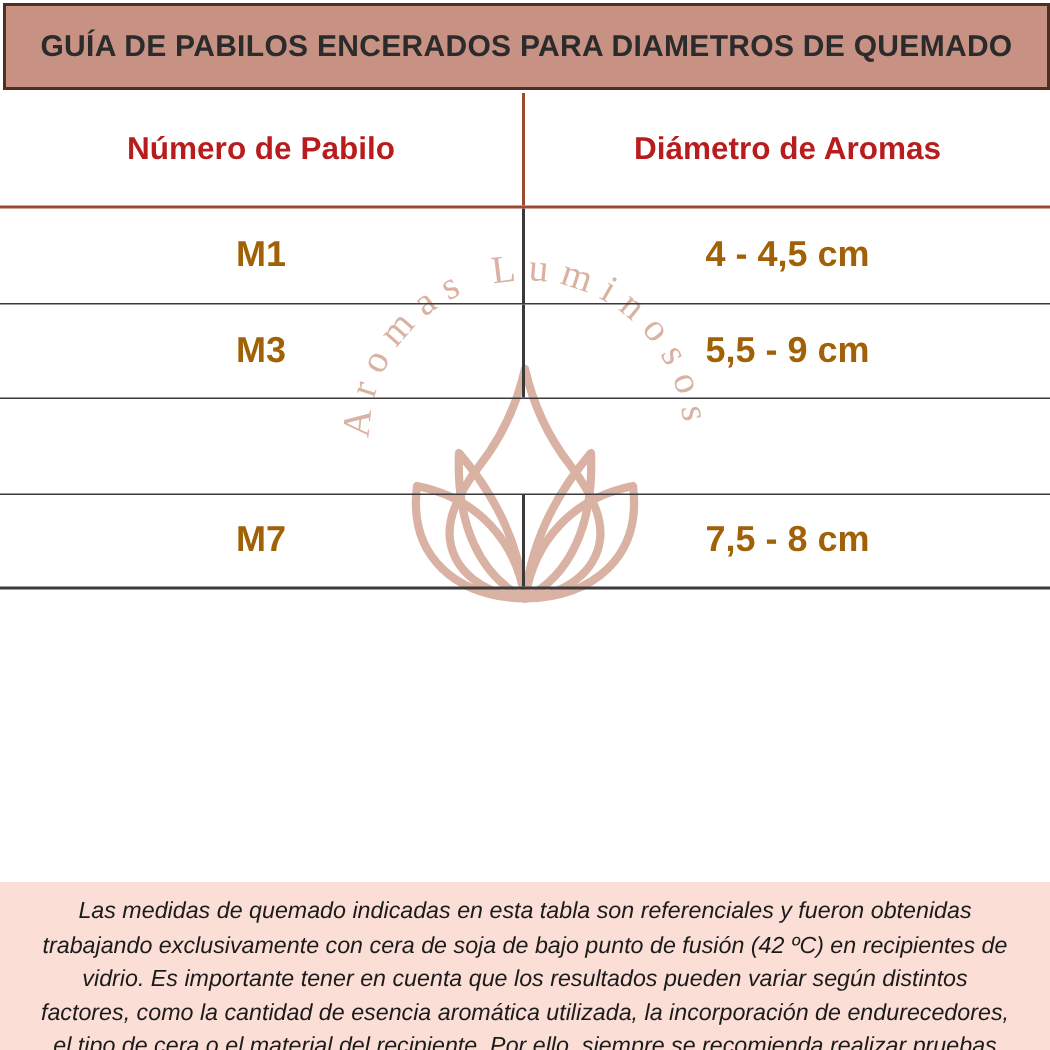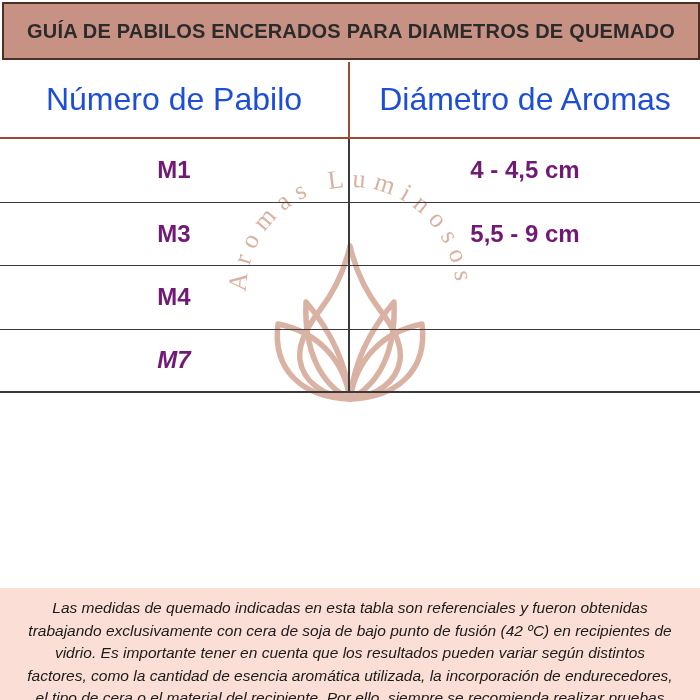--- a/index.html
+++ b/index.html
@@ -54,31 +54,31 @@
     display: flex;
     width: 100%;
   }
   .t-cell {
     width: 50%;
     display: flex; align-items: center; justify-content: center;
   }
   .head-row { height: 77px; border-bottom: 2px solid #9C4C2E; }
   .head-row .t-cell:first-child { border-right: 2px solid #9C4C2E; }
   .head-cell {
-    font-size: 32px;
-    font-weight: 400;
-    color: #1d4ed8;
+    font-size: 21px;
+    font-weight: 700;
+    color: #b91c1c;
   }
   .body-row { height: 63.5px; border-bottom: 1.5px solid #3A3A3A; }
-  .body-row:last-child { border-bottom: 2px solid #3A3A3A; font-style: italic; }
+  .body-row:last-child { border-bottom: 2px solid #3A3A3A; }
   .body-row .t-cell:first-child { border-right: 2px solid #3A3A3A; }
   .wick-label, .diameter-value {
     font-size: 24px;
     font-weight: 700;
-    color: #701a75;
+    color: #a16207;
     letter-spacing: 0px;
   }
 
   
   .footer-note {
     position: absolute;
     top: 588px; left: 0; right: 0; bottom: 0;
     background: #FBDED6;
     z-index: 3;
     display: flex; align-items: flex-start; justify-content: center;
@@ -148,30 +148,30 @@
     <div class="t-row body-row">
       <div class="t-cell">
         <span class="wick-label">M3</span>
       </div>
       <div class="t-cell">
         <span class="diameter-value">5,5 - 9 cm</span>
       </div>
     </div>
 
     <div class="t-row body-row">
-      <div class="t-cell">
-        <span class="wick-label">M4</span>
-      </div>
     </div>
 
 
 
     <div class="t-row body-row">
       <div class="t-cell">
         <span class="wick-label">M7</span>
+      </div>
+      <div class="t-cell">
+        <span class="diameter-value">7,5 - 8 cm</span>
       </div>
     </div>
 
   </div>
 
   <div class="footer-note">
     <p>Las medidas de quemado indicadas en esta tabla son referenciales y fueron obtenidas trabajando exclusivamente con cera de soja de bajo punto de fusión (42 ºC) en recipientes de vidrio. Es importante tener en cuenta que los resultados pueden variar según distintos factores, como la cantidad de esencia aromática utilizada, la incorporación de endurecedores, el tipo de cera o el material del recipiente. Por ello, siempre se recomienda realizar pruebas de quemado adicionales para asegurar el mejor desempeño de la vela en cada caso.</p>
   </div>
 
 </div>

